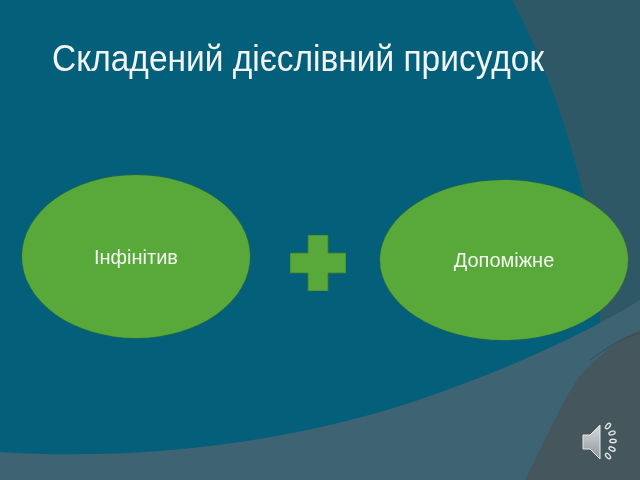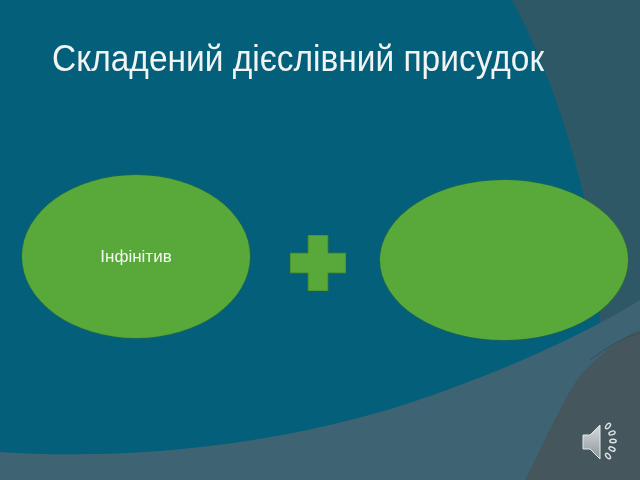--- a/index.html
+++ b/index.html
@@ -1,19 +1,19 @@
 <!DOCTYPE html>
 <html><head>
 <meta charset="utf-8">
 <style>
   html, body { margin:0; padding:0; }
   body { width:640px; height:480px; overflow:hidden; background:#035f7a; position:relative; font-family:"Liberation Sans", sans-serif; }
   #bg { position:absolute; left:0; top:0; width:640px; height:480px; }
   .title { position:absolute; left:52px; top:38px; width:580px; color:#f2f4f4; font-size:36px; font-family:"Liberation Sans Narrow","Liberation Sans", sans-serif; letter-spacing:0px; white-space:nowrap; transform:scaleX(0.93); transform-origin:left center; }
-  .ellipse { position:absolute; background:#58a83a; border-radius:50%; display:flex; align-items:center; justify-content:center; text-align:center; color:#f4f8f2; font-size:17px; line-height:34px; box-shadow: 0 0 0 1px rgba(60,110,40,0.4); }
+  .ellipse { position:absolute; background:#58a83a; border-radius:50%; display:flex; align-items:center; justify-content:center; text-align:center; color:#f4f8f2; font-size:20px; line-height:34px; box-shadow: 0 0 0 1px rgba(60,110,40,0.4); }
   .e1 { left:22px; top:175px; width:228px; height:163px; }
   .e2 { left:380px; top:180px; width:248px; height:160px; }
   .e2 span { display:block; }
   .plus { position:absolute; left:290px; top:235px; width:56px; height:56px; }
   .speaker { position:absolute; left:580px; top:420px; width:44px; height:44px; cursor:pointer; }
 </style>
 </head>
 <body>
 
 <svg id="bg" viewBox="0 0 640 480" xmlns="http://www.w3.org/2000/svg">
@@ -32,20 +32,21 @@
 <div class="ellipse e1">
   <span>Інфінітив</span>
 </div>
 
 <svg class="plus" viewBox="0 0 56 56" xmlns="http://www.w3.org/2000/svg">
   <path d="M18 0 H38 V18 H56 V38 H38 V56 H18 V38 H0 V18 H18 Z" fill="#58a83a" stroke="#3f7d2c" stroke-width="0.8"></path>
 </svg>
 
 <div class="ellipse e2">
   <div>
+    <span>Допоміжне</span>
   </div>
 </div>
 
 <svg class="speaker" viewBox="0 0 44 44" xmlns="http://www.w3.org/2000/svg">
   <defs>
     <linearGradient id="sg" x1="0" y1="0" x2="0" y2="1">
       <stop offset="0" stop-color="#d6dadc"></stop>
       <stop offset="1" stop-color="#8e969a"></stop>
     </linearGradient>
   </defs>

